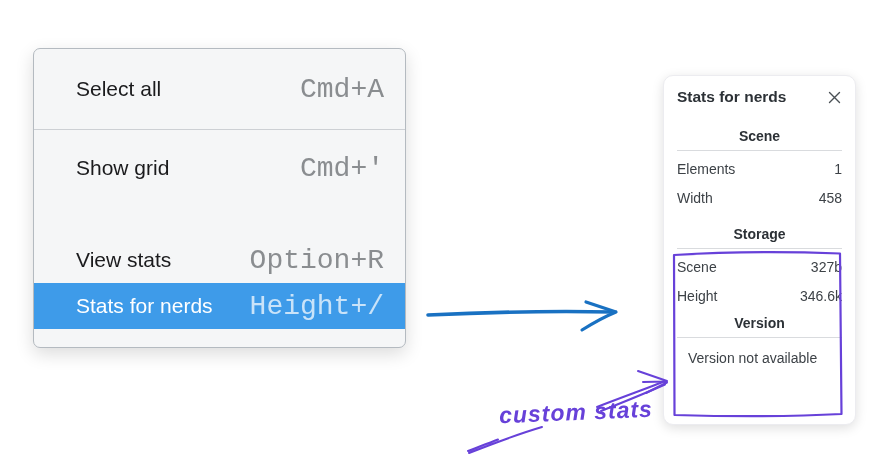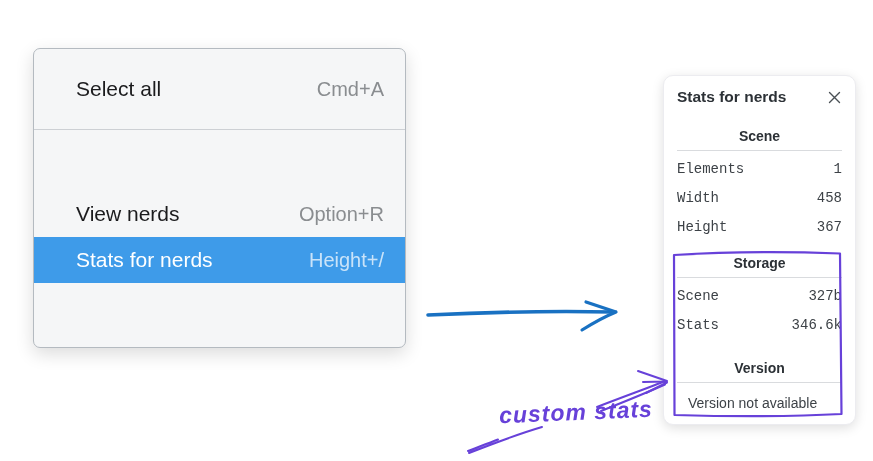--- a/index.html
+++ b/index.html
@@ -15,45 +15,45 @@
     box-shadow:0 6px 18px rgba(0,0,0,.14);box-sizing:border-box;
     display:flex;flex-direction:column;overflow:hidden;
   }
   .menu-section-1{height:80px;display:flex;align-items:center;}
   .menu-section-2{flex:1;padding-top:15px;}
   .menu-item{
     display:flex;justify-content:space-between;align-items:center;
     height:46px;padding:0 21px 0 42px;box-sizing:border-box;
     font-size:21px;color:#1b1b1d;cursor:default;
   }
-  .menu-item .shortcut{color:#8a8d90;font-size:20px;}
+  .menu-item .shortcut{color:#8a8d90;font-size:28px;font-family:Liberation Mono, monospace;}
   .menu-item.highlighted{background:#3e9be9;color:#ffffff;}
   .menu-item.highlighted .shortcut{color:rgba(255,255,255,.72);}
   .menu-divider{height:1px;background:#cdd0d4;}
 
   
   .panel{
     position:absolute;left:663px;top:75px;width:193px;height:350px;
     background:#ffffff;border:1px solid #ececf0;border-radius:10px;
     box-shadow:0 3px 12px rgba(0,0,0,.13);box-sizing:border-box;
     padding:12px 13px 0;color:#3d4247;font-size:14px;
   }
   .panel-header{display:flex;justify-content:space-between;align-items:center;margin-bottom:2px;}
   .panel-title{font-weight:bold;font-size:15.5px;color:#2c3136;}
   .close-btn{width:16px;height:16px;display:flex;align-items:center;justify-content:center;cursor:pointer;}
   .sec{margin-top:14px;}
   .sec.first{margin-top:20px;}
   .sec-header{text-align:center;font-weight:bold;font-size:14px;color:#2c3136;padding:2px 0 6px;}
   .sec-hr{border:none;border-top:1px solid #d9dbde;margin:0;}
   .rows{padding-top:3px;}
-  .row{display:flex;justify-content:space-between;height:29px;align-items:center;font-family:Liberation Mono, monospace;}
+  .row{display:flex;justify-content:space-between;height:29px;align-items:center;}
   .row .val{text-align:right;}
   .note{padding-top:7px;height:26px;display:flex;align-items:center;padding-left:11px;}
   .sec-storage{margin-top:12px;}
-  .sec-version{margin-top:19px;}
+  .sec-version{margin-top:3px;}
 
   
   .overlay{position:absolute;left:0;top:0;width:873px;height:461px;pointer-events:none;}
   .custom-stats-label{
     position:absolute;left:499px;top:399px;
     font-size:23px;font-weight:600;font-style:italic;letter-spacing:1px;
     color:#6741d9;transform:rotate(-2.5deg);white-space:nowrap;
   }
 </style>
 </head>
@@ -62,23 +62,27 @@
 <div class="menu">
   <div class="menu-section-1">
     <div class="menu-item" style="width:100%;">
       <span>Select all</span>
       <span class="shortcut">Cmd+A</span>
     </div>
   </div>
   <div class="menu-divider"></div>
   <div class="menu-section-2">
     <div class="menu-item">
+      <span>Show grid</span>
+      <span class="shortcut">Cmd+'</span>
     </div>
     <div class="menu-item">
-      <span>View nerds</span>
+    </div>
+    <div class="menu-item">
+      <span>View stats</span>
       <span class="shortcut">Option+R</span>
     </div>
     <div class="menu-item highlighted">
       <span>Stats for nerds</span>
       <span class="shortcut">Height+/</span>
     </div>
   </div>
 </div>
 
 <div class="panel">
@@ -96,37 +100,33 @@
     <hr class="sec-hr">
     <div class="rows">
       <div class="row">
         <span>Elements</span>
         <span class="val">1</span>
       </div>
       <div class="row">
         <span>Width</span>
         <span class="val">458</span>
       </div>
-      <div class="row">
-        <span>Height</span>
-        <span class="val">367</span>
-      </div>
     </div>
   </div>
 
   <div class="sec sec-storage">
     <div class="sec-header">Storage</div>
     <hr class="sec-hr">
     <div class="rows">
       <div class="row">
         <span>Scene</span>
         <span class="val">327b</span>
       </div>
       <div class="row">
-        <span>Stats</span>
+        <span>Height</span>
         <span class="val">346.6k</span>
       </div>
     </div>
   </div>
 
   <div class="sec sec-version">
     <div class="sec-header">Version</div>
     <hr class="sec-hr">
     <div class="note">Version not available</div>
   </div>

